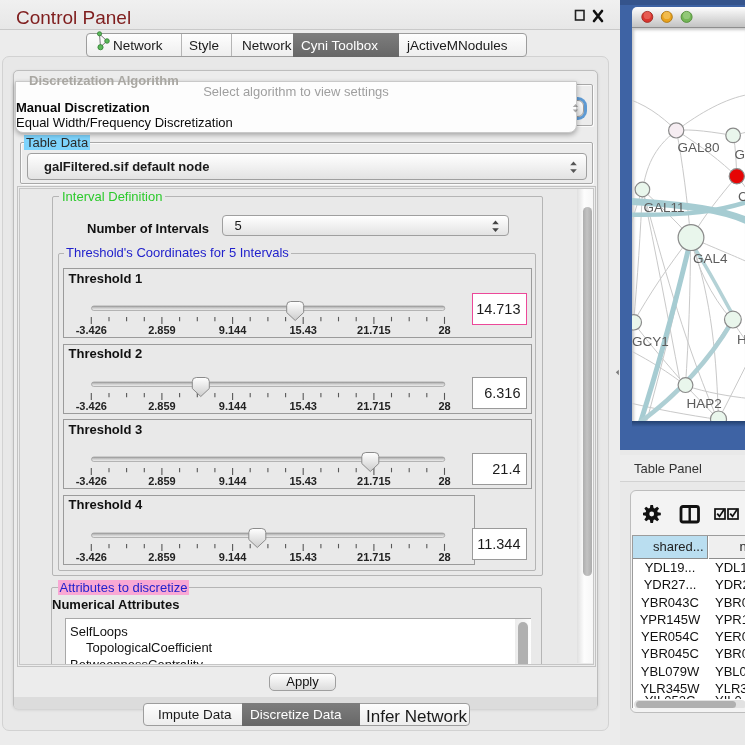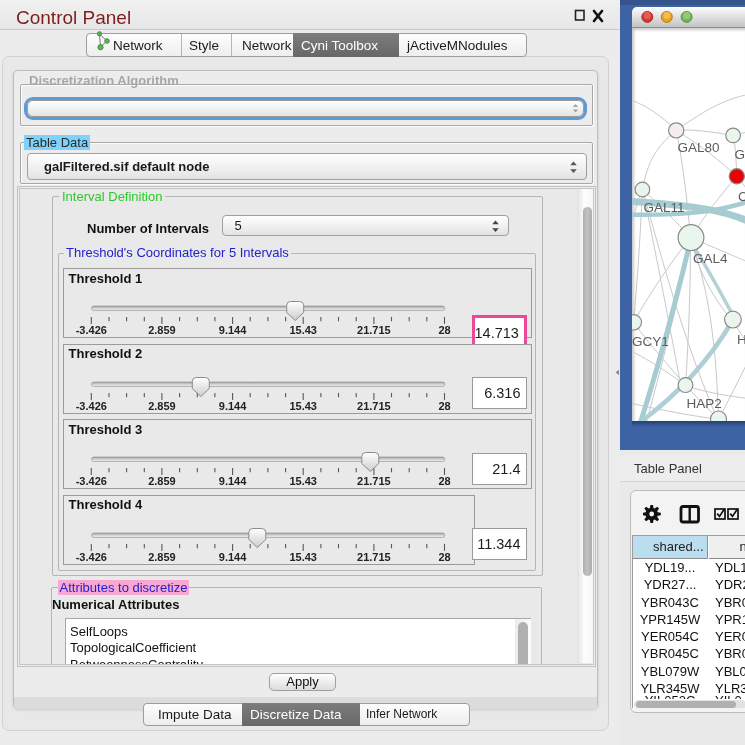--- a/index.html
+++ b/index.html
@@ -100,21 +100,21 @@
           <line x1="362.8" y1="47.9" x2="362.8" y2="52.3" stroke="#585858" stroke-width="1.1"></line>
           <line x1="380.5" y1="47.9" x2="380.5" y2="54.9" stroke="#585858" stroke-width="1.1"></line>
           <text x="27.3" y="64.8" font-size="11" font-weight="bold" fill="#222" text-anchor="middle" font-family="Liberation Sans">-3.426</text>
           <text x="97.9" y="64.8" font-size="11" font-weight="bold" fill="#222" text-anchor="middle" font-family="Liberation Sans">2.859</text>
           <text x="168.6" y="64.8" font-size="11" font-weight="bold" fill="#222" text-anchor="middle" font-family="Liberation Sans">9.144</text>
           <text x="239.2" y="64.8" font-size="11" font-weight="bold" fill="#222" text-anchor="middle" font-family="Liberation Sans">15.43</text>
           <text x="309.9" y="64.8" font-size="11" font-weight="bold" fill="#222" text-anchor="middle" font-family="Liberation Sans">21.715</text>
           <text x="380.5" y="64.8" font-size="11" font-weight="bold" fill="#222" text-anchor="middle" font-family="Liberation Sans">28</text>
           <path d="M 222.7 36.5 a4 4 0 0 1 4-4 h9 a4 4 0 0 1 4 4 v7 l-8.5 8 l-8.5-8 Z" fill="url(#th)" stroke="#8b8b8b" stroke-width="1"></path>
         </svg>
-        <div style="position:absolute;left:407.5px;top:46px;width:55px;height:32px;background:#fff;border:3px solid #ec4899;font-size:14.5px;color:#1c1c1c;text-align:right;line-height:30px;padding-right:5px;">14.713</div>
+        <div style="position:absolute;left:407.5px;top:24px;width:55px;height:32px;background:#fff;border:1px solid #ec4899;font-size:14.5px;color:#1c1c1c;text-align:right;line-height:30px;padding-right:5px;">14.713</div>
       </div>
       <div class="abs" style="left:43.5px;top:154.5px;width:469px;height:70px;border:1px solid #9b9b9b;background:#e9e9e9;">
         <div style="position:absolute;left:4.5px;top:1.5px;font-size:13px;font-weight:bold;color:#111;">Threshold 2</div>
         <svg width="420" height="70" viewBox="0 0 420 70" style="position:absolute;left:0;top:0;">
           <defs>
             <linearGradient id="tr" x1="0" y1="0" x2="0" y2="1">
               <stop offset="0" stop-color="#9d9d9d"></stop>
               <stop offset="0.45" stop-color="#cdcdcd"></stop>
               <stop offset="1" stop-color="#f2f2f2"></stop>
             </linearGradient>
@@ -245,42 +245,47 @@
           <text x="380.5" y="64.8" font-size="11" font-weight="bold" fill="#222" text-anchor="middle" font-family="Liberation Sans">28</text>
           <path d="M 184.8 36.5 a4 4 0 0 1 4-4 h9 a4 4 0 0 1 4 4 v7 l-8.5 8 l-8.5-8 Z" fill="url(#th)" stroke="#8b8b8b" stroke-width="1"></path>
         </svg>
         <div style="position:absolute;left:407.5px;top:32.5px;width:55px;height:32px;background:#fff;border:1px solid #9a9a9a;font-size:14.5px;color:#1c1c1c;text-align:right;line-height:30px;padding-right:5px;">11.344</div>
       </div>
       <div class="abs" style="left:31.5px;top:398px;width:490.5px;height:90px;border:1px solid #b5b5b5;border-radius:2px;"></div>
       <div class="abs" style="left:38px;top:391px;font-size:13px;color:#2222cc;background:#f9a8d4;padding:0 2px;">Attributes to discretize</div>
       <div class="abs" style="left:32.5px;top:408px;font-size:13px;font-weight:bold;color:#111;">Numerical Attributes</div>
       <div class="abs" style="left:45.5px;top:429px;width:466px;height:48px;background:#fff;border:1px solid #a8a8a8;font-size:13px;color:#111;">
         <div style="padding:5px 0 0 4px;height:21px;">SelfLoops</div>
-        <div style="padding-left:4px;height:17px;">TopologicalCoefficient</div>
+        <div style="padding-left:20px;height:17px;">TopologicalCoefficient</div>
         <div style="padding-left:4px;height:17px;">BetweennessCentrality</div>
       </div>
       <div class="abs" style="left:495px;top:430px;width:16px;height:45px;background:linear-gradient(90deg,#ececec,#fdfdfd);"></div>
       <div class="abs" style="left:498.5px;top:432.5px;width:9.5px;height:60px;background:#b0b0b0;border-radius:5px;"></div>
     </div>
 
   <div class="abs" style="left:577px;top:189px;width:16px;height:474px;background:linear-gradient(90deg,#e0e0e0,#fdfdfd 45%,#f6f6f6);"></div>
   <div class="abs" style="left:583px;top:207px;width:8.5px;height:369px;background:linear-gradient(90deg,#adadad,#c2c2c2 45%,#adadad);border-radius:5px;"></div>
 
   <div class="abs" style="left:269px;top:672.5px;width:67px;height:18px;border:1px solid #9f9f9f;border-radius:5px;background:linear-gradient(#ffffff,#dcdcdc);text-align:center;font-size:13px;color:#111;line-height:16px;">Apply</div>
 
   <div class="abs" style="left:143px;top:703px;width:327px;height:23px;background:linear-gradient(#fdfdfd,#ededed);border:1px solid #9d9d9d;border-radius:4px;"></div>
   <div class="abs" style="left:242px;top:703px;width:118px;height:23px;background:linear-gradient(#7d7d7d,#676767);"></div>
   <div class="abs" style="left:158px;top:707px;font-size:13.5px;color:#1a1a1a;">Impute Data</div>
   <div class="abs" style="left:250px;top:707px;font-size:13.5px;color:#fff;">Discretize Data</div>
-  <div class="abs" style="left:366px;top:707px;font-size:12px;color:#1a1a1a;">Infer Network</div>
+  <div class="abs" style="left:366px;top:707px;font-size:17px;color:#1a1a1a;">Infer Network</div>
 
   <svg class="abs" style="left:614.5px;top:369px;" width="5" height="7">
       <path d="M0.8 3.2 L3.8 0.8 L3.8 6.2 Z" fill="#666" opacity="0.85"></path>
     </svg>
 
+  <div class="abs" id="popup" style="left:15px;top:80.5px;width:562px;height:52px;background:#fdfdfd;border:1px solid #c9c9c9;border-radius:0 0 8px 8px;box-shadow:0 2px 5px rgba(0,0,0,0.3);">
+    <div style="height:18px;text-align:center;font-size:13px;color:#9f9f9f;line-height:19px;">Select algorithm to view settings</div>
+    <div style="height:15px;font-size:13px;font-weight:bold;color:#0a0a0a;line-height:15px;">Manual Discretization</div>
+    <div style="height:16px;font-size:13px;color:#0a0a0a;line-height:15px;">Equal Width/Frequency Discretization</div>
+  </div>
   <div class="abs" style="left:29px;top:73px;font-size:13px;font-weight:bold;color:#a9a7a2;">Discretization Algorithm</div>
   <svg class="abs" style="left:572px;top:103px;opacity:0.5;" width="7" height="11" viewBox="0 0 7 11">
       <path d="M0.8 4 L3.5 1 L6.2 4 Z" fill="#555"></path>
       <path d="M0.8 6.6 L3.5 9.6 L6.2 6.6 Z" fill="#555"></path>
     </svg>
 </div>
 
 <div class="abs" id="rightpane" style="left:620px;top:0;width:125px;height:636px;background:#e9e9e9;">
 
   <div class="abs" style="left:0;top:0;width:125px;height:450px;background:#3e63a4;"></div>

